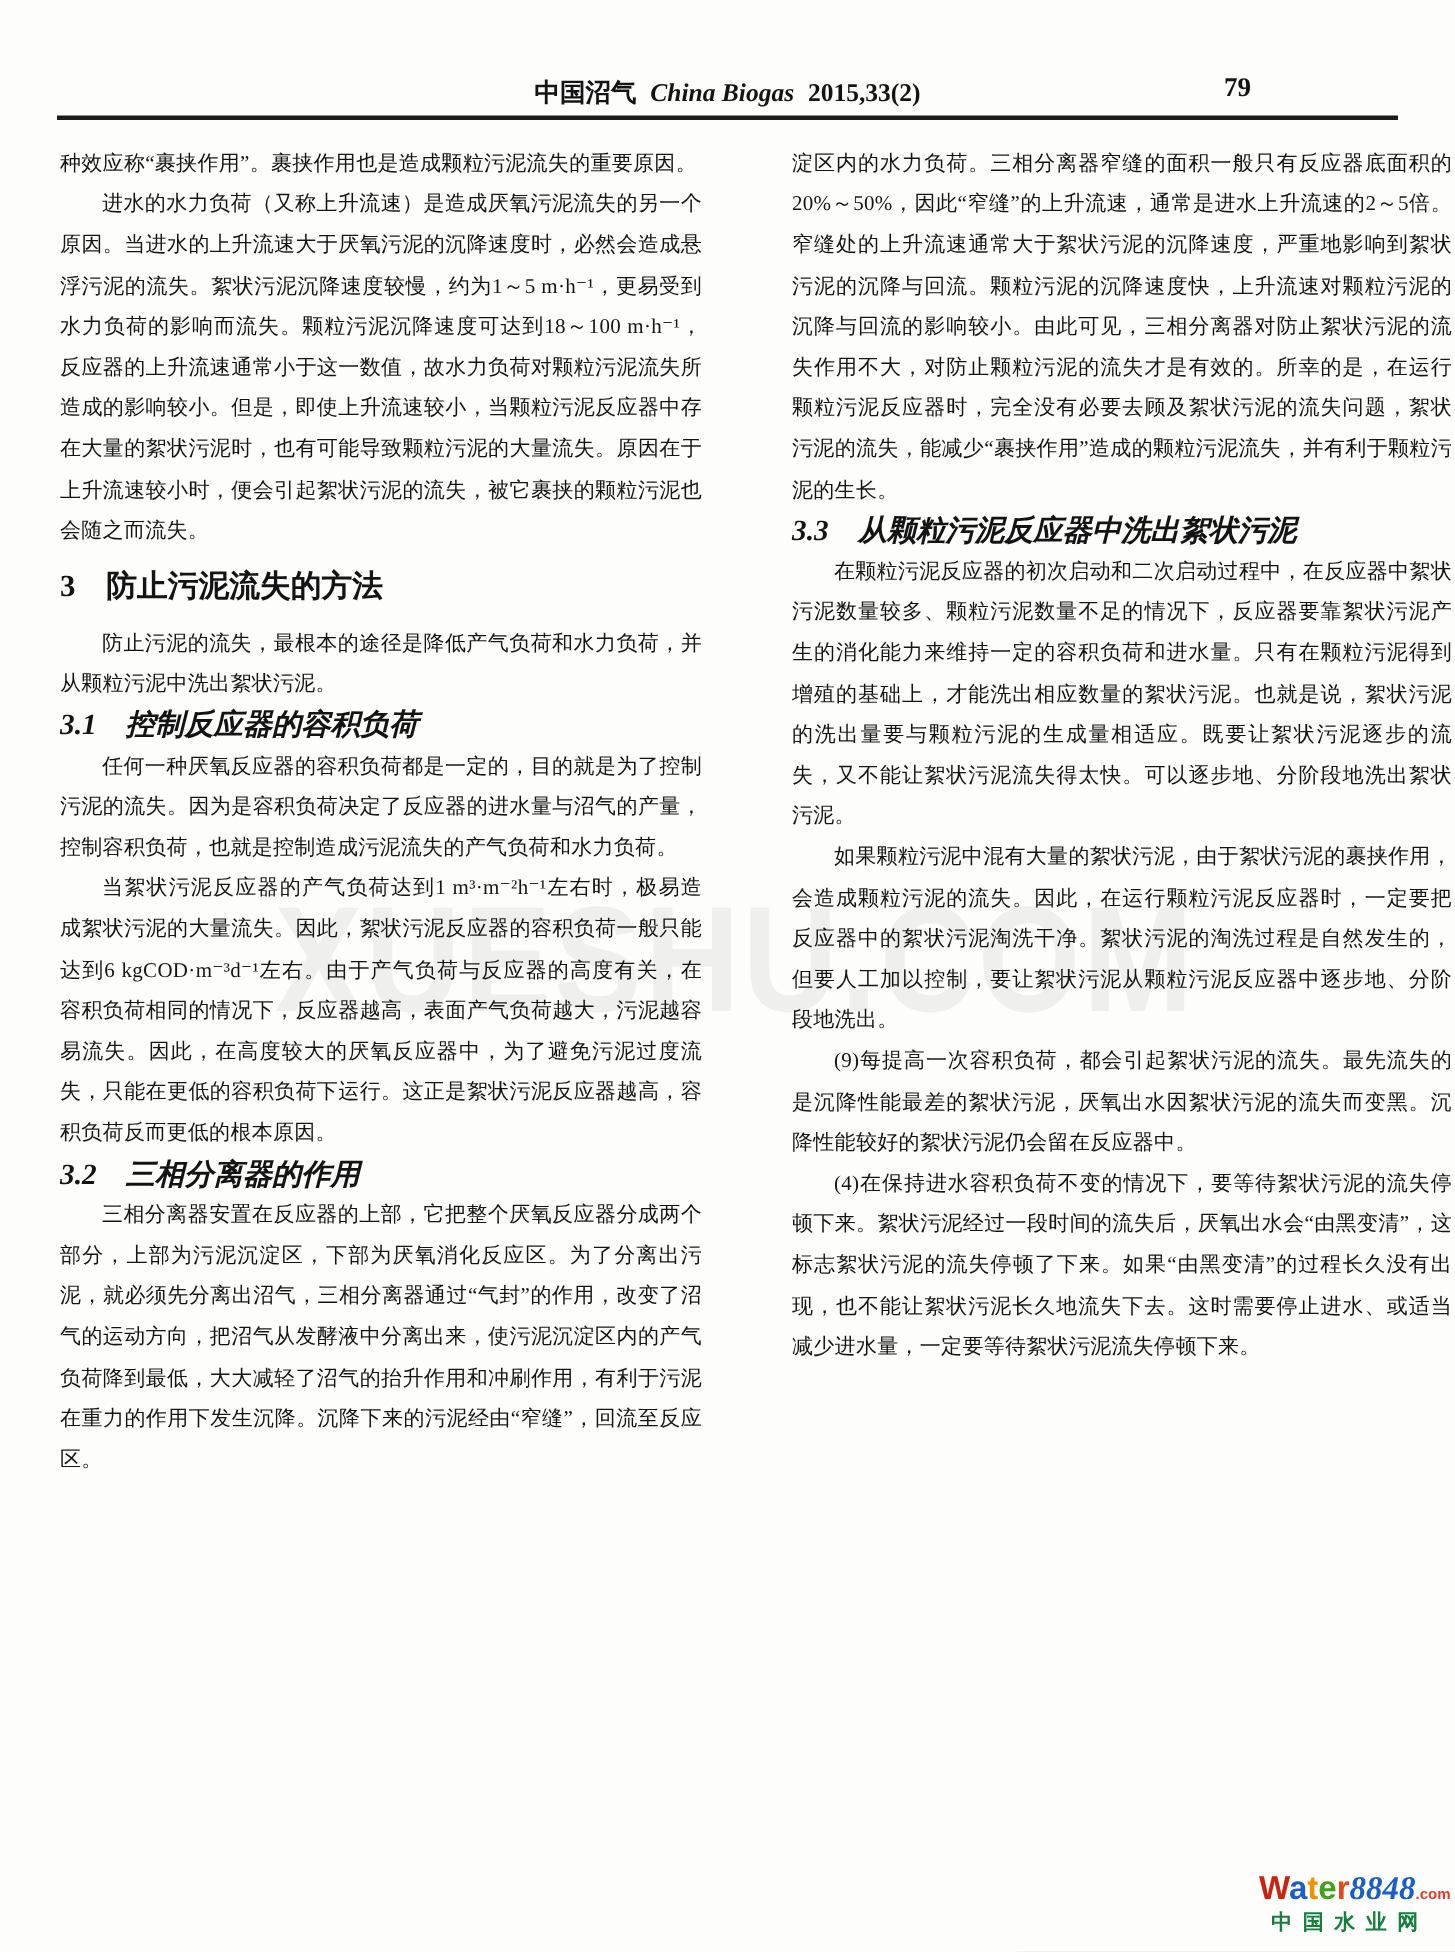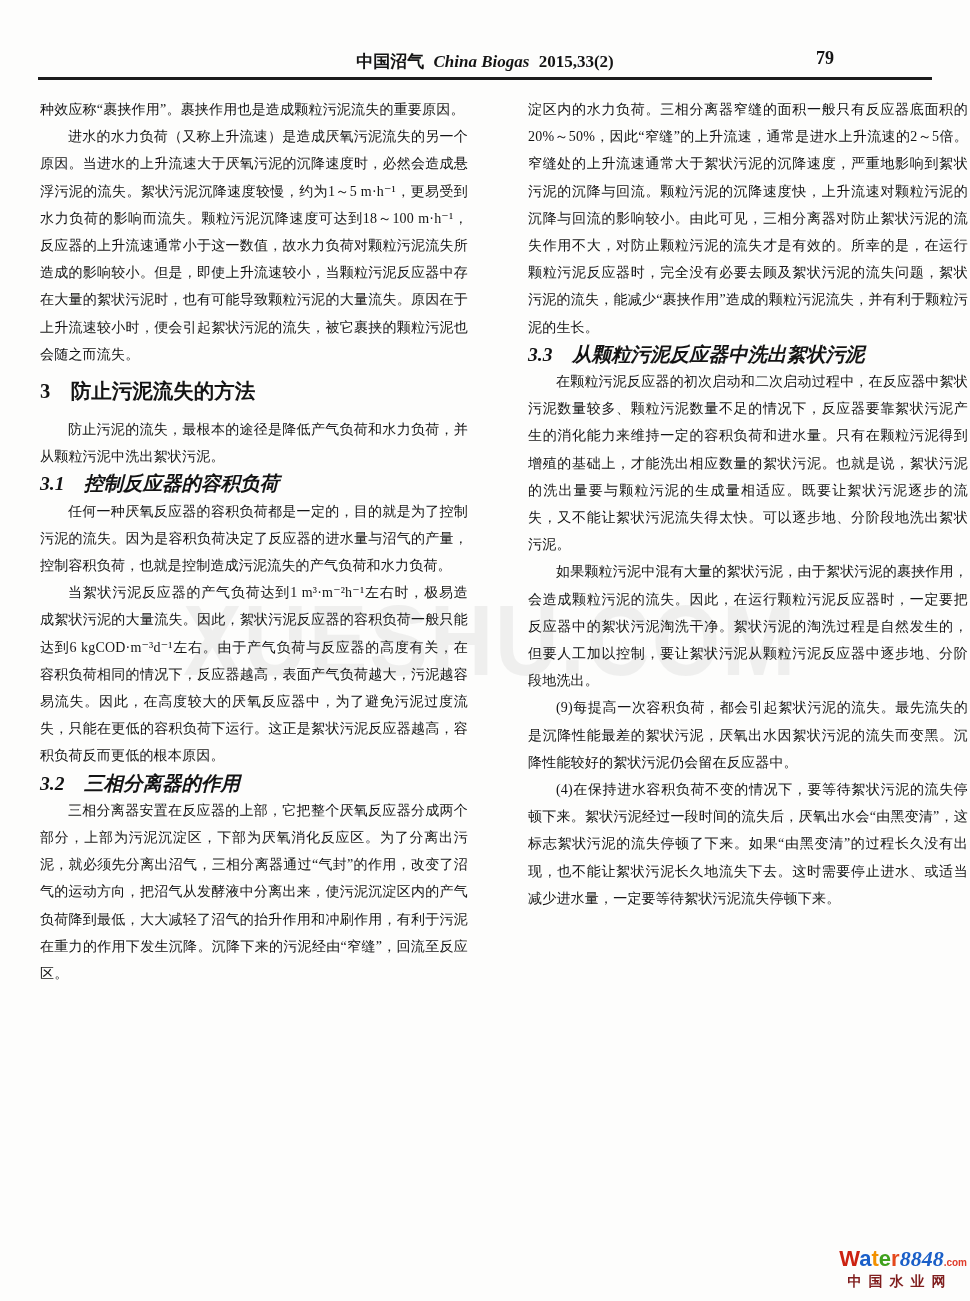--- a/index.html
+++ b/index.html
@@ -171,16 +171,16 @@
     <p class="body-para">在颗粒污泥反应器的初次启动和二次启动过程中，在反应器中絮状污泥数量较多、颗粒污泥数量不足的情况下，反应器要靠絮状污泥产生的消化能力来维持一定的容积负荷和进水量。只有在颗粒污泥得到增殖的基础上，才能洗出相应数量的絮状污泥。也就是说，絮状污泥的洗出量要与颗粒污泥的生成量相适应。既要让絮状污泥逐步的流失，又不能让絮状污泥流失得太快。可以逐步地、分阶段地洗出絮状污泥。</p>
     <p class="body-para">如果颗粒污泥中混有大量的絮状污泥，由于絮状污泥的裹挟作用，会造成颗粒污泥的流失。因此，在运行颗粒污泥反应器时，一定要把反应器中的絮状污泥淘洗干净。絮状污泥的淘洗过程是自然发生的，但要人工加以控制，要让絮状污泥从颗粒污泥反应器中逐步地、分阶段地洗出。</p>
     <p class="body-para">(9)每提高一次容积负荷，都会引起絮状污泥的流失。最先流失的是沉降性能最差的絮状污泥，厌氧出水因絮状污泥的流失而变黑。沉降性能较好的絮状污泥仍会留在反应器中。</p>
     <p class="body-para">(4)在保持进水容积负荷不变的情况下，要等待絮状污泥的流失停顿下来。絮状污泥经过一段时间的流失后，厌氧出水会“由黑变清”，这标志絮状污泥的流失停顿了下来。如果“由黑变清”的过程长久没有出现，也不能让絮状污泥长久地流失下去。这时需要停止进水、或适当减少进水量，一定要等待絮状污泥流失停顿下来。</p>
   </div>
 
   <div class="site-watermark">
     <div class="site-line1">
       <span class="site-letter" style="color: rgb(204, 34, 17);">W</span><span class="site-letter" style="color: rgb(26, 95, 200);">a</span><span class="site-letter" style="color: rgb(242, 145, 0);">t</span><span class="site-letter" style="color: rgb(63, 161, 28);">e</span><span class="site-letter" style="color: rgb(228, 72, 28);">r</span><span class="site-number" style="color: rgb(26, 95, 200);">8848</span><span class="site-tld" style="color: rgb(224, 60, 42);">.com</span>
     </div>
-    <div class="site-subtitle" style="color: #7f1d1d;">中国水业网</div>
+    <div class="site-subtitle" style="color: #15803d;">中国水业网</div>
   </div>
 
 </div>
 
 </body></html>

